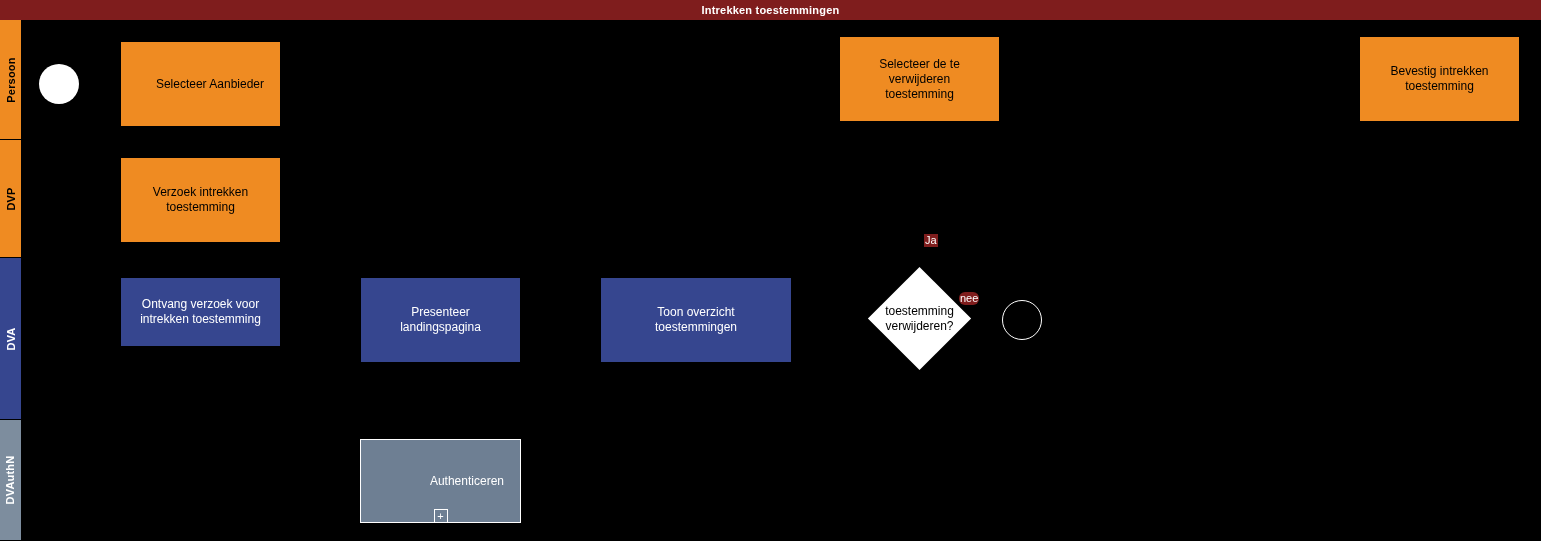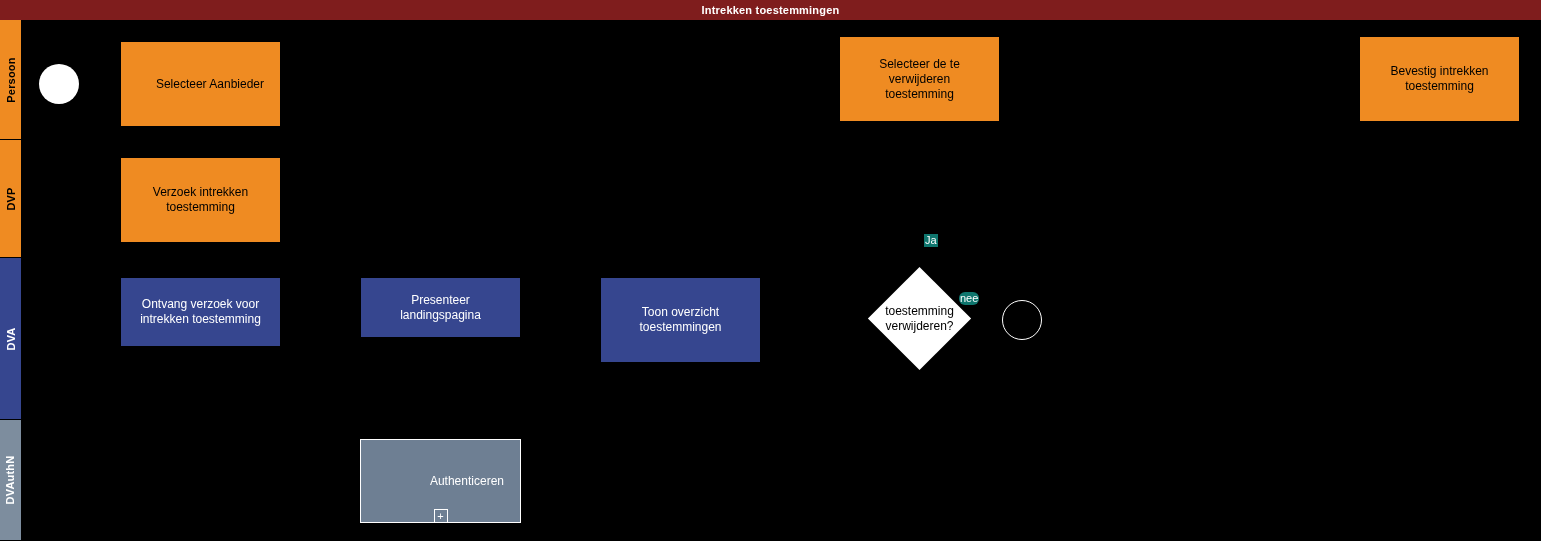--- a/index.html
+++ b/index.html
@@ -140,21 +140,21 @@
     text-align: center;
     display: flex;
     align-items: center;
     justify-content: center;
     pointer-events: none;
   }
   
   .flow-label {
     position: absolute;
     color: #ffffff;
-    background: #0f766e;
+    background: #7f1d1d;
     font-size: 11px;
     line-height: 13px;
     padding: 0 1px;
     white-space: nowrap;
   }
 </style>
 </head>
 <body>
 
 <div id="diagram">
@@ -195,25 +195,25 @@
 
   <div class="lane lane-blue" style="top:258px; height:162px; width:1541px;">
     <div class="lane-label">
       <span>DVA</span>
     </div>
     <div class="lane-body">
       <div class="task task-blue" style="left:100px; top:20px; width:159px; height:68px;">
         <span>Ontvang verzoek voor intrekken toestemming</span>
       </div>
 
-      <div class="task task-blue" style="left:340px; top:20px; width:159px; height:59px;">
+      <div class="task task-blue" style="left:340px; top:20px; width:159px; height:84px;">
         <span>Presenteer landingspagina</span>
       </div>
 
-      <div class="task task-blue" style="left:580px; top:20px; width:159px; height:84px;">
+      <div class="task task-blue" style="left:580px; top:20px; width:190px; height:84px;">
         <span>Toon overzicht toestemmingen</span>
       </div>
 
       <div class="gateway" style="left:862px; top:24px; width:73px; height:73px;"></div>
       <div class="gateway-text" style="left:847px; top:40px; width:103px; height:42px;">
         <span>toestemming verwijderen?</span>
       </div>
 
       <div class="flow-label" style="left:903px; top:-24px;">Ja</div>
       <div class="flow-label" style="left:938px; top:34px;border-radius:6px;">nee</div>

